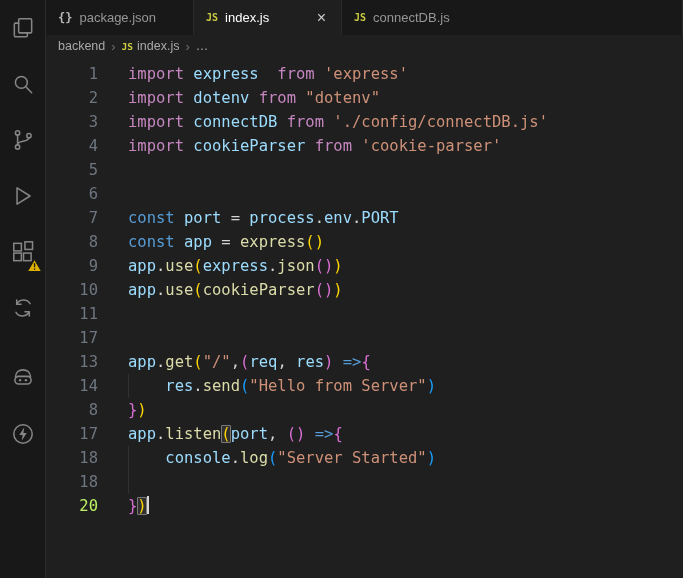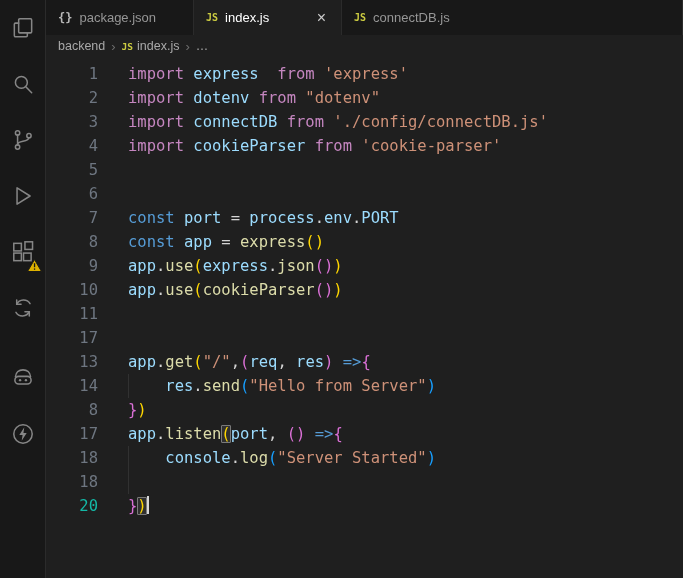--- a/index.html
+++ b/index.html
@@ -73,21 +73,21 @@
   .code {
     padding-top: 5px;
     font-family: "DejaVu Sans Mono", monospace;
     font-size: 15.5px; line-height: 24px;
   }
   .cl { height: 24px; display: flex; position: relative; white-space: pre; }
   .ln {
     flex: none; width: 52px; text-align: right;
     color: #6e7681; user-select: none;
   }
-  .cl.active .ln { color: #14b8a6; }
+  .cl.active .ln { color: #bef264; }
   .lc { flex: none; margin-left: 30px; white-space: pre; }
   .cl.guided::before {
     content: ""; position: absolute; left: 82px; top: 0; height: 24px;
     border-left: 1px solid #313131;
   }
   .bracket-match {
     outline: 1px solid #7a7a7a; outline-offset: -1px;
     background: rgba(120,120,120,0.20); border-radius: 1px;
   }
   .cursor {

